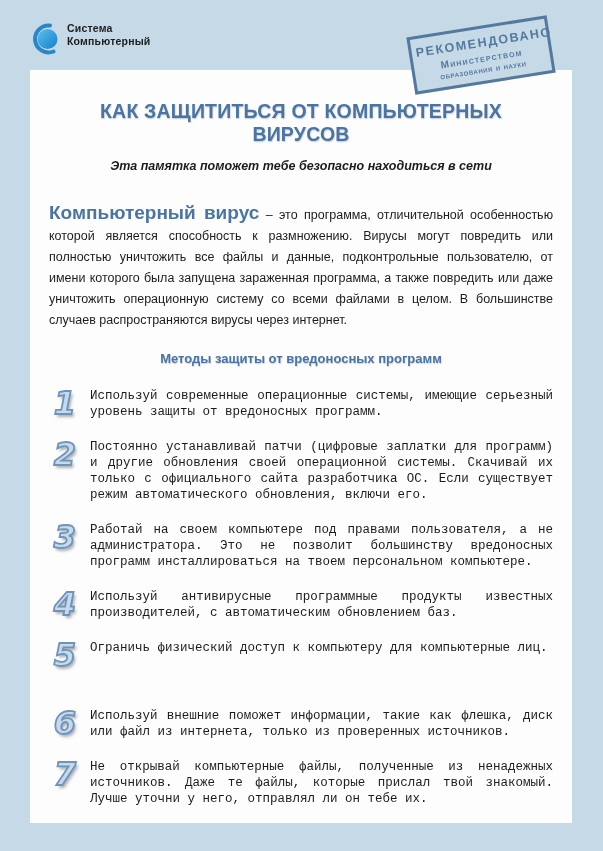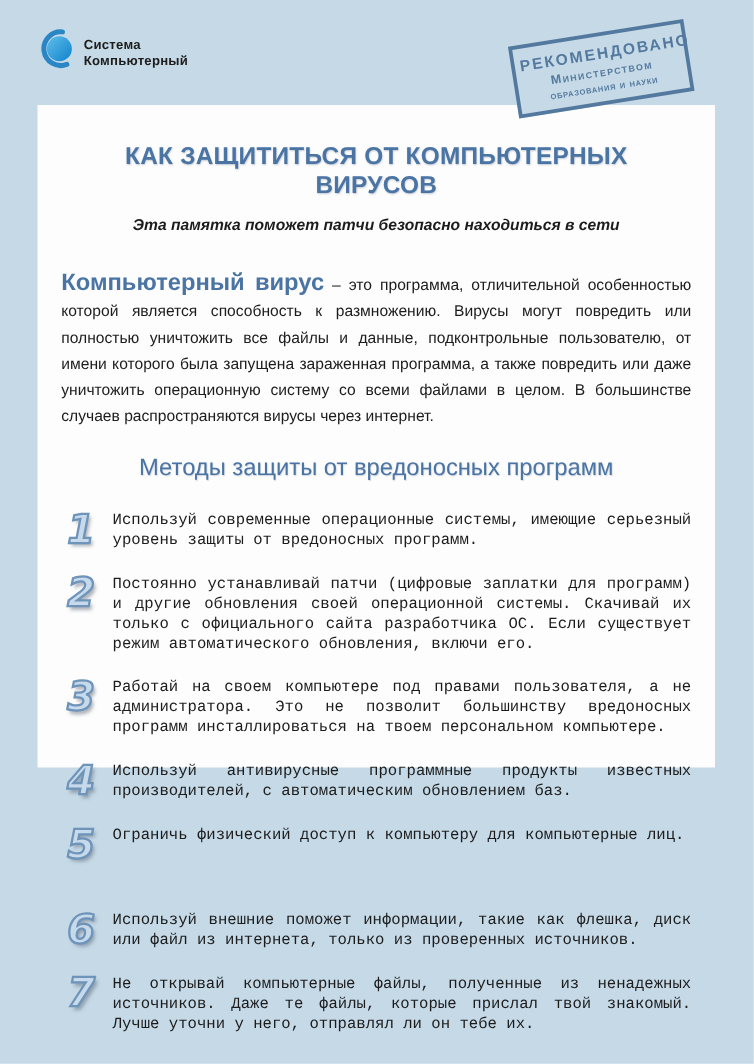--- a/index.html
+++ b/index.html
@@ -16,21 +16,21 @@
   body{
     background:var(--page-bg);
     font-family:"Liberation Sans", sans-serif;
     color:var(--text);
     position:relative;
     overflow:hidden;
   }
   
   .logo{
     position:absolute; left:30px; top:22px;
-    display:flex; align-items:flex-end; gap:7px;
+    display:flex; align-items:flex-start; gap:7px;
   }
   .logo svg{display:block;}
   .logo-text{
     font-size:10.5px; font-weight:bold; line-height:13px; color:#1d1d1b;
     letter-spacing:0.2px;
   }
   
   .stamp{
     position:absolute; left:410px; top:26px; width:142px;
     transform:rotate(-9deg);
@@ -39,21 +39,21 @@
     color:var(--stamp);
     text-align:center;
     padding:7px 4px 6px;
     z-index:5;
   }
   .stamp-line1{font-size:12.5px;font-weight:bold;letter-spacing:1.6px;}
   .stamp-line2{font-size:10px;font-weight:bold;font-variant:small-caps;letter-spacing:1.2px;margin-top:3px;}
   .stamp-line3{font-size:8.5px;font-weight:bold;font-variant:small-caps;letter-spacing:0.6px;margin-top:1px;}
   
   .card{
-    position:absolute; left:30px; top:84px; width:542px; height:530px;
+    position:absolute; left:30px; top:70px; width:542px; height:753px;
     background:var(--card-bg);
     padding:30px 19px 0 19px;
   }
   .doc-title{
     text-align:center;
     color:var(--accent);
     font-size:19.5px; font-weight:bold; letter-spacing:0.2px;
     text-shadow:0.5px 1px 1.5px rgba(60,80,110,0.3);
   }
   .doc-subtitle{
@@ -66,21 +66,21 @@
     font-size:12.5px; line-height:21px;
     text-align:justify;
   }
   .intro .lead{
     color:var(--accent); font-weight:bold; font-size:19px;
   }
   .methods-heading{
     margin-top:20px;
     text-align:center;
     color:var(--accent);
-    font-size:19px; font-weight:normal;
+    font-size:13px; font-weight:bold;
     text-shadow:0.5px 1px 1px rgba(60,80,110,0.25);
   }
   .methods-list{margin-top:20px;}
   .item{
     display:flex; gap:9px; margin-bottom:17px;
   }
   .item.gap-after{margin-bottom:34px;}
   .num{
     flex:0 0 32px; width:32px;
     text-align:center;
@@ -123,21 +123,21 @@
 
 <div class="stamp">
   <div class="stamp-line1">РЕКОМЕНДОВАНО</div>
   <div class="stamp-line2">Министерством</div>
   <div class="stamp-line3">образования и науки</div>
 </div>
 
 <div class="card">
 
   <div class="doc-title">КАК ЗАЩИТИТЬСЯ ОТ КОМПЬЮТЕРНЫХ ВИРУСОВ</div>
-  <div class="doc-subtitle">Эта памятка поможет патчи безопасно находиться в сети</div>
+  <div class="doc-subtitle">Эта памятка поможет тебе безопасно находиться в сети</div>
 
   <p class="intro">
     <span class="lead">Компьютерный вирус</span>
     <span>– это программа, отличительной особенностью которой является способность к размножению. Вирусы могут повредить или полностью уничтожить все файлы и данные, подконтрольные пользователю, от имени которого была запущена зараженная программа, а также повредить или даже уничтожить операционную систему со всеми файлами в целом. В большинстве случаев распространяются вирусы через интернет.</span>
   </p>
 
   <div class="methods-heading">Методы защиты от вредоносных программ</div>
 
   <div class="methods-list">
     <div class="item">

